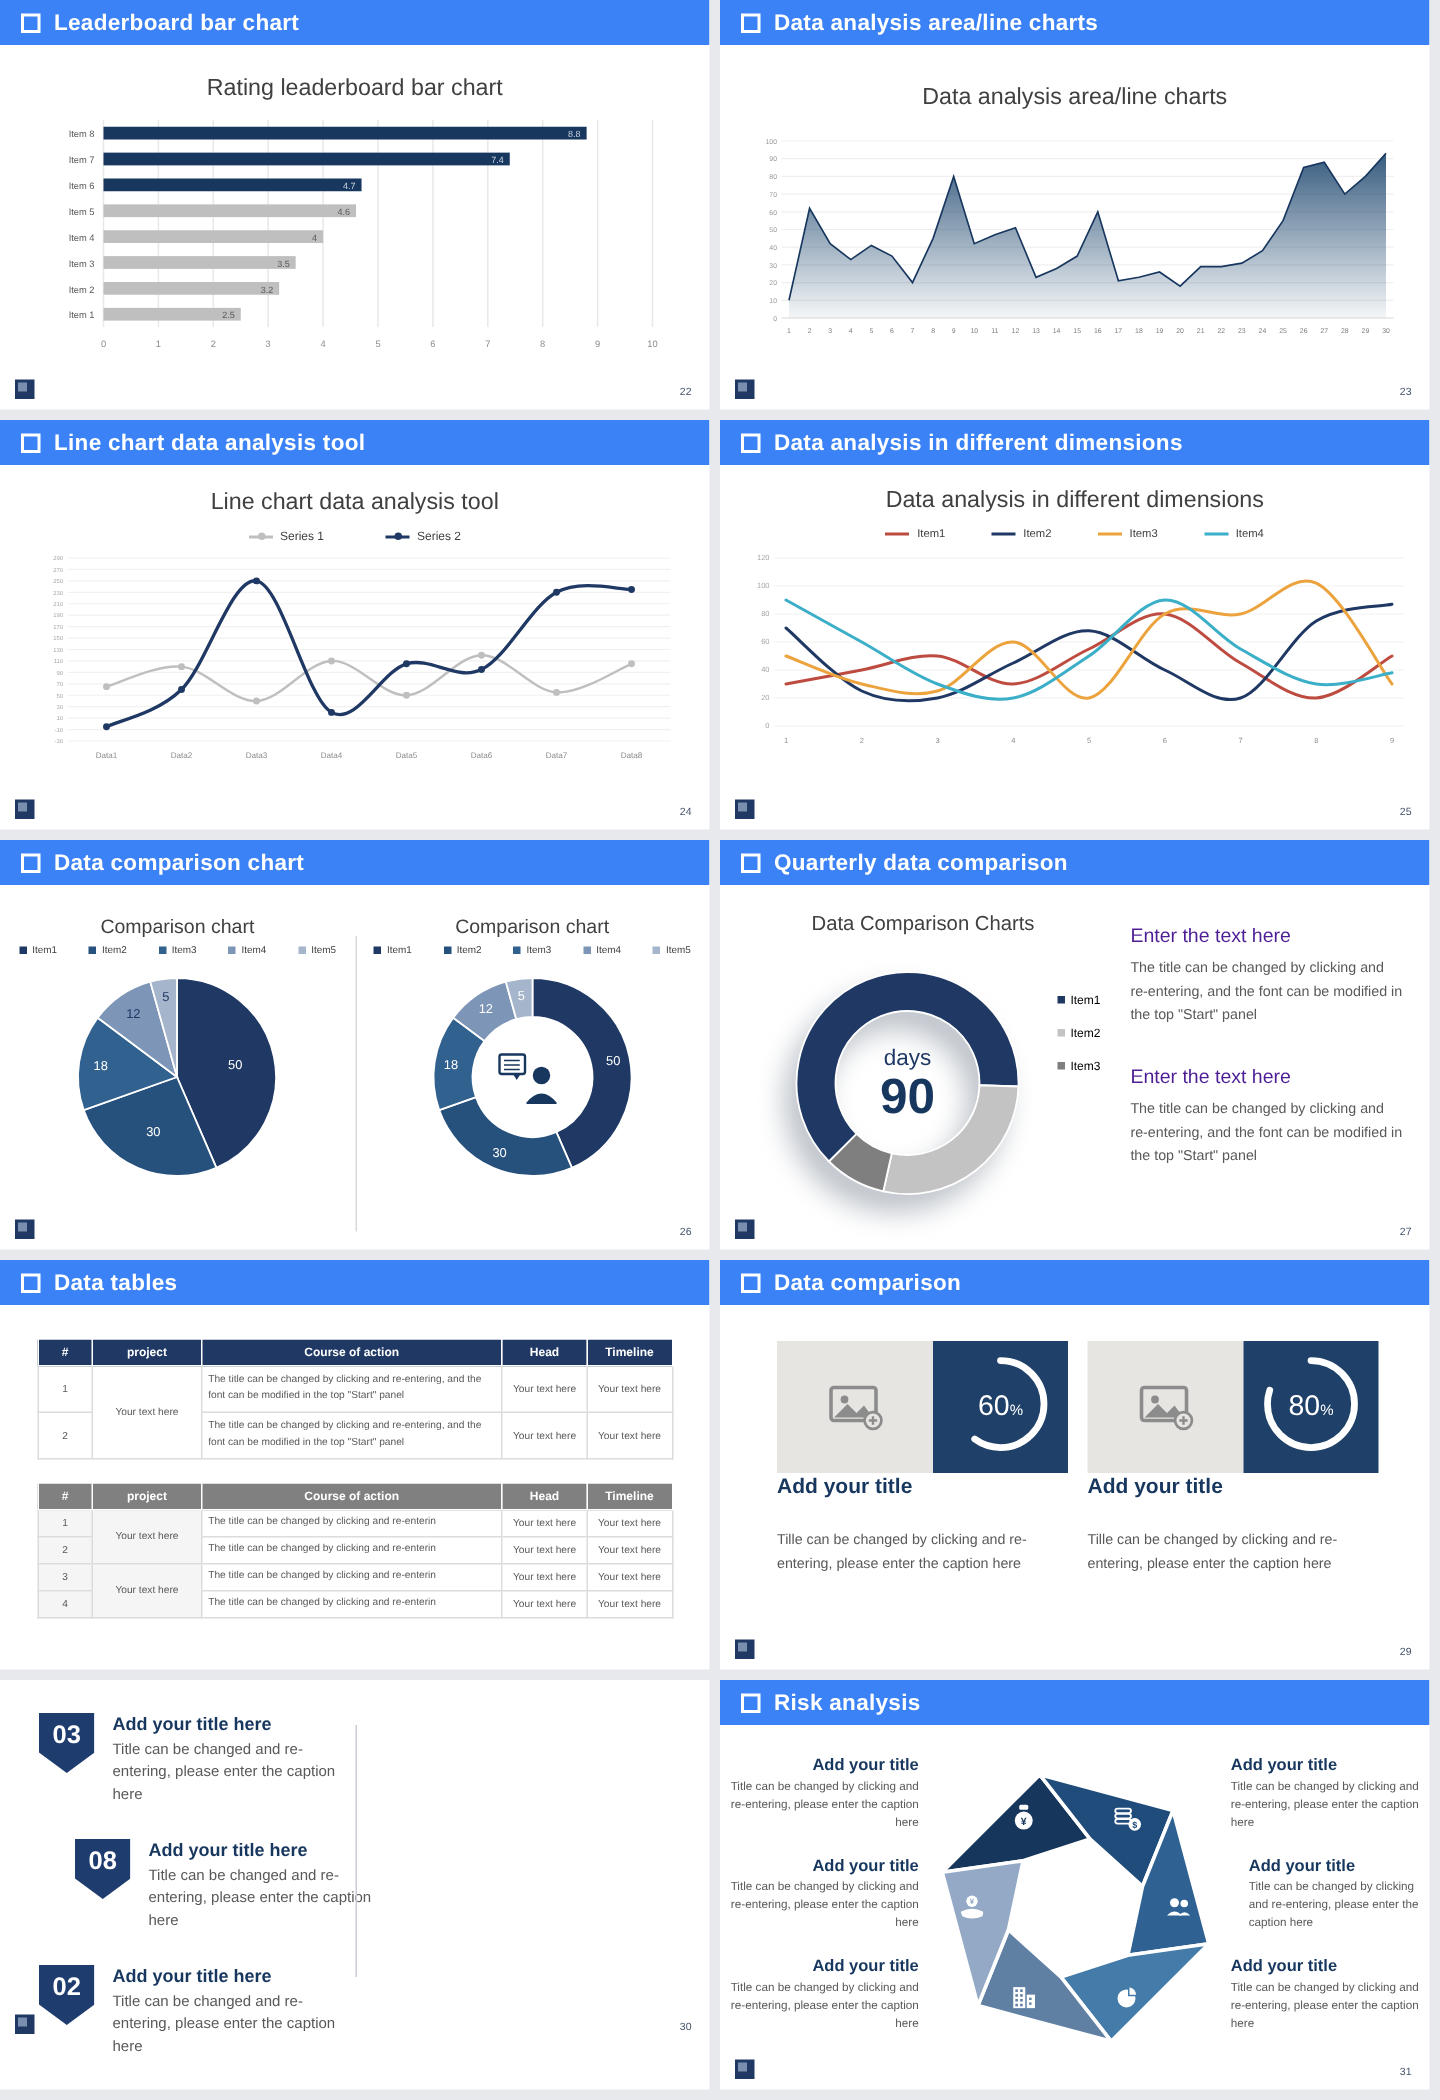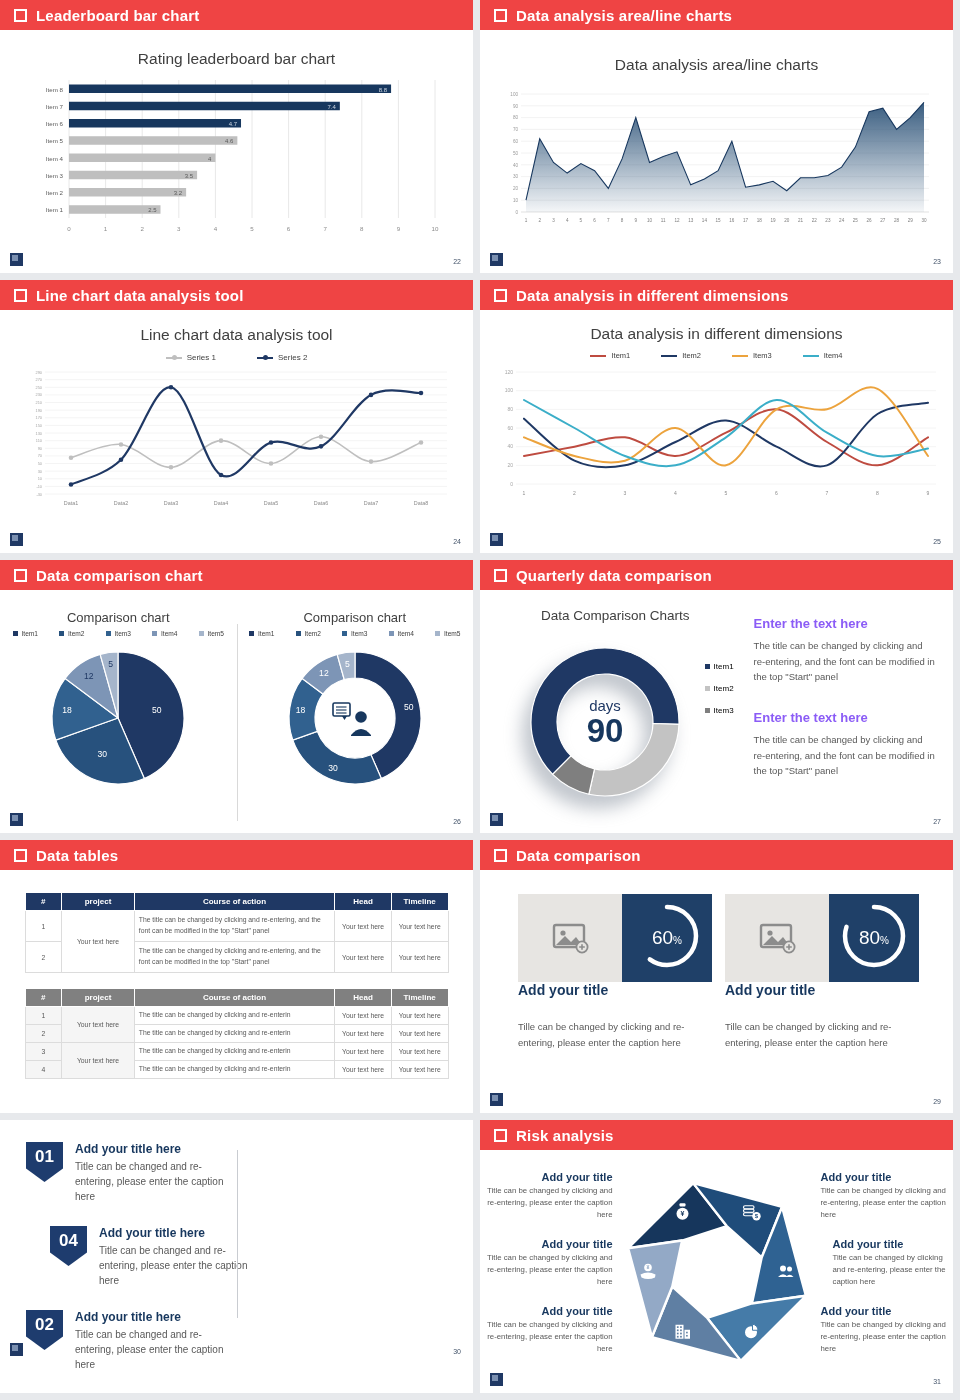--- a/index.html
+++ b/index.html
@@ -1,20 +1,20 @@
 <!DOCTYPE html>
 <html><head>
 <meta charset="utf-8">
 <style>
   html,body{margin:0;padding:0;}
   body{width:960px;height:1400px;background:#e7e9ec;font-family:"Liberation Sans",sans-serif;}
   .grid{display:grid;grid-template-columns:480px 480px;grid-auto-rows:280px;width:960px;}
   .cell{position:relative;}
   .slide{position:absolute;left:0;top:0;width:473px;height:273px;background:#ffffff;overflow:hidden;}
-  .s-header{height:30px;background:#ef4444;color:#fff;display:flex;align-items:center;padding:0 14px;box-sizing:border-box;}
+  .s-header{height:30px;background:#3b82f6;color:#fff;display:flex;align-items:center;padding:0 14px;box-sizing:border-box;}
   .hd-icon{width:9px;height:9px;border:2px solid #fff;margin-right:9px;flex:0 0 auto;}
   .hd-title{font-size:15px;font-weight:bold;letter-spacing:.2px;white-space:nowrap;}
   .s-body{position:relative;height:243px;}
   .logo{position:absolute;left:10px;bottom:7px;width:13px;height:13px;background:#1F3864;}
   .logo::after{content:'';position:absolute;left:2px;top:2px;width:6px;height:6px;background:#7a8fb0;}
   .pageno{position:absolute;right:12px;bottom:8px;font-size:7px;color:#44546A;}
   .c-title{text-align:center;color:#404040;}
   .t16{font-size:15.5px;}
   .chart-box{position:relative;margin:0 auto;}
   .chart-box svg{display:block;}
@@ -32,21 +32,21 @@
   .s6-wrap{display:flex;height:100%;}
   .s6-left{width:57%;position:relative;}
   .s6-right{width:43%;box-sizing:border-box;padding:26px 18px 0 4px;}
   .q-area{position:relative;width:190px;height:190px;margin:4px 0 0 30px;}
   .q-svg{filter:drop-shadow(-8px 12px 9px rgba(112,124,140,.45));}
   .q-center{position:absolute;left:50%;top:50%;transform:translate(-50%,-50%);text-align:center;color:#1F3864;}
   .q-days{font-size:15px;}
   .q-num{font-size:33px;font-weight:bold;line-height:1;color:#17375E;}
   .q-legend{position:absolute;right:16px;top:72px;}
   .q-legend .lg-item{margin:0 0 13px 0;font-size:8px;}
-  .s6-h{font-size:13px;font-weight:bold;color:#8b5cf6;margin-bottom:7px;}
+  .s6-h{font-size:13px;font-weight:normal;color:#4c1d95;margin-bottom:7px;}
   .s6-p{font-size:9.5px;color:#595959;line-height:1.65;}
   .s6-block{margin-bottom:25px;}
   
   .t{border-collapse:collapse;width:424px;margin:0 auto;table-layout:fixed;}
   .t th{color:#fff;font-size:8px;font-weight:bold;padding:4px 2px;border:1px solid #fff;}
   .t1 th{background:#1F3864;}
   .t2 th{background:#808080;}
   .t td{border:1px solid #dcdcdc;font-size:6.8px;color:#595959;text-align:center;padding:2px 4px;}
   .t .course{text-align:left;line-height:1.55;}
   .t1 td{height:26px;}
@@ -681,28 +681,28 @@
         <span class="pageno">29</span>
       </div>
     </div>
   </div>
 
   <div class="cell">
     <div class="slide">
       <div class="s-body">
         <div class="toc">
           <div class="toc-item">
-            <div class="badge">01</div>
+            <div class="badge">03</div>
             <div class="toc-txt">
                 <div class="toc-title">Add your title here</div>
                 <div class="toc-cap">Title can be changed and re-entering, please enter the caption here</div>
               </div>
           </div>
           <div class="toc-item right">
-            <div class="badge">04</div>
+            <div class="badge">08</div>
             <div class="toc-txt">
                 <div class="toc-title">Add your title here</div>
                 <div class="toc-cap">Title can be changed and re-entering, please enter the caption here</div>
               </div>
           </div>
           <div class="toc-item">
             <div class="badge">02</div>
             <div class="toc-txt">
                 <div class="toc-title">Add your title here</div>
                 <div class="toc-cap">Title can be changed and re-entering, please enter the caption here</div>

